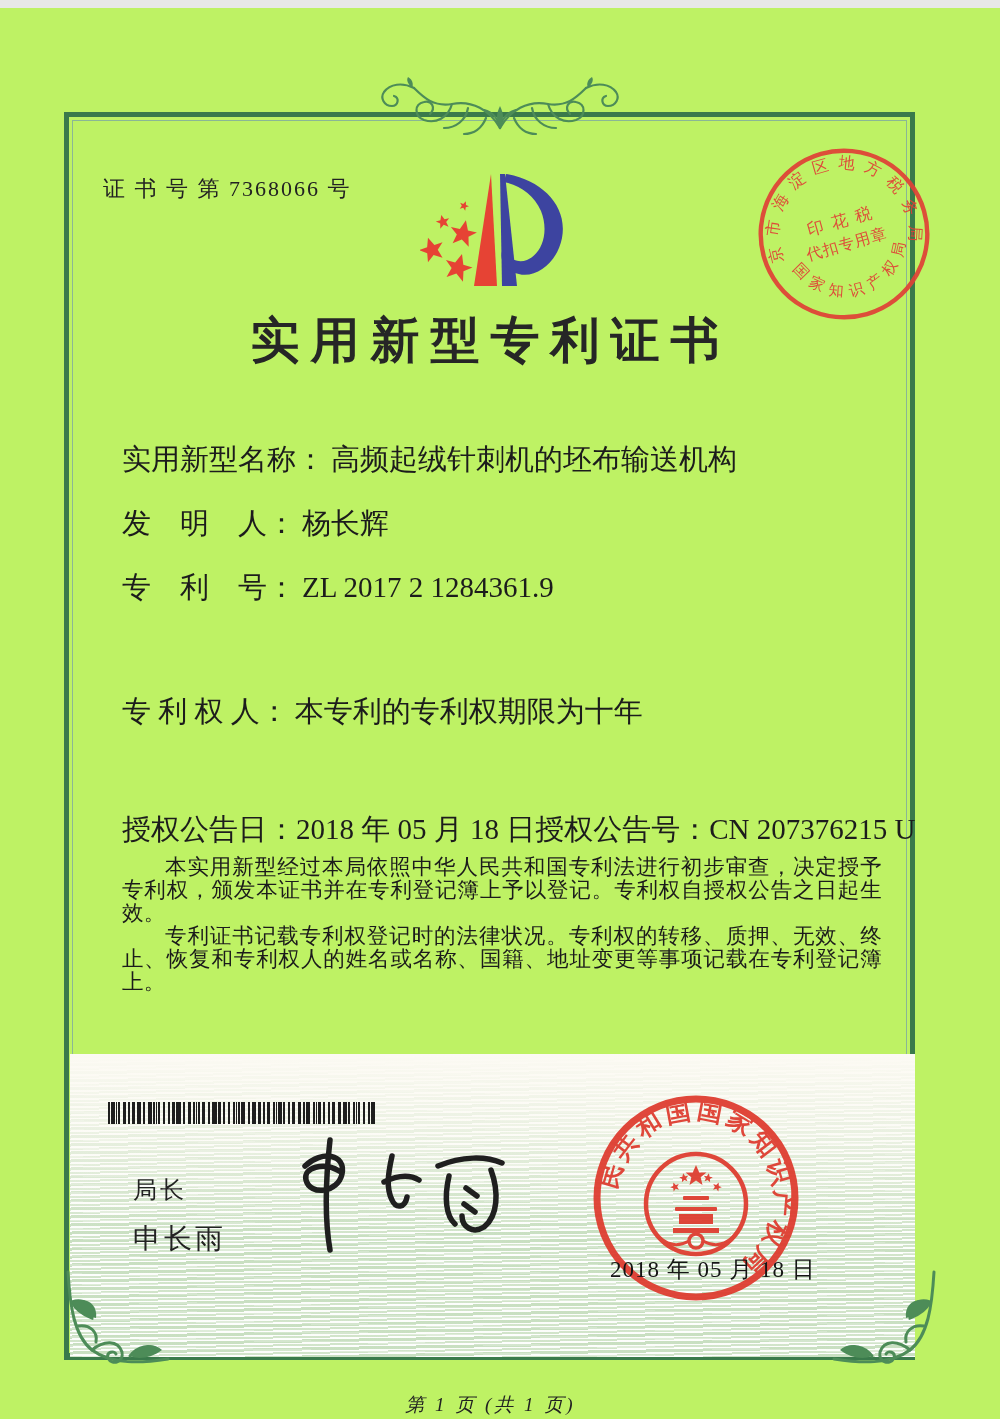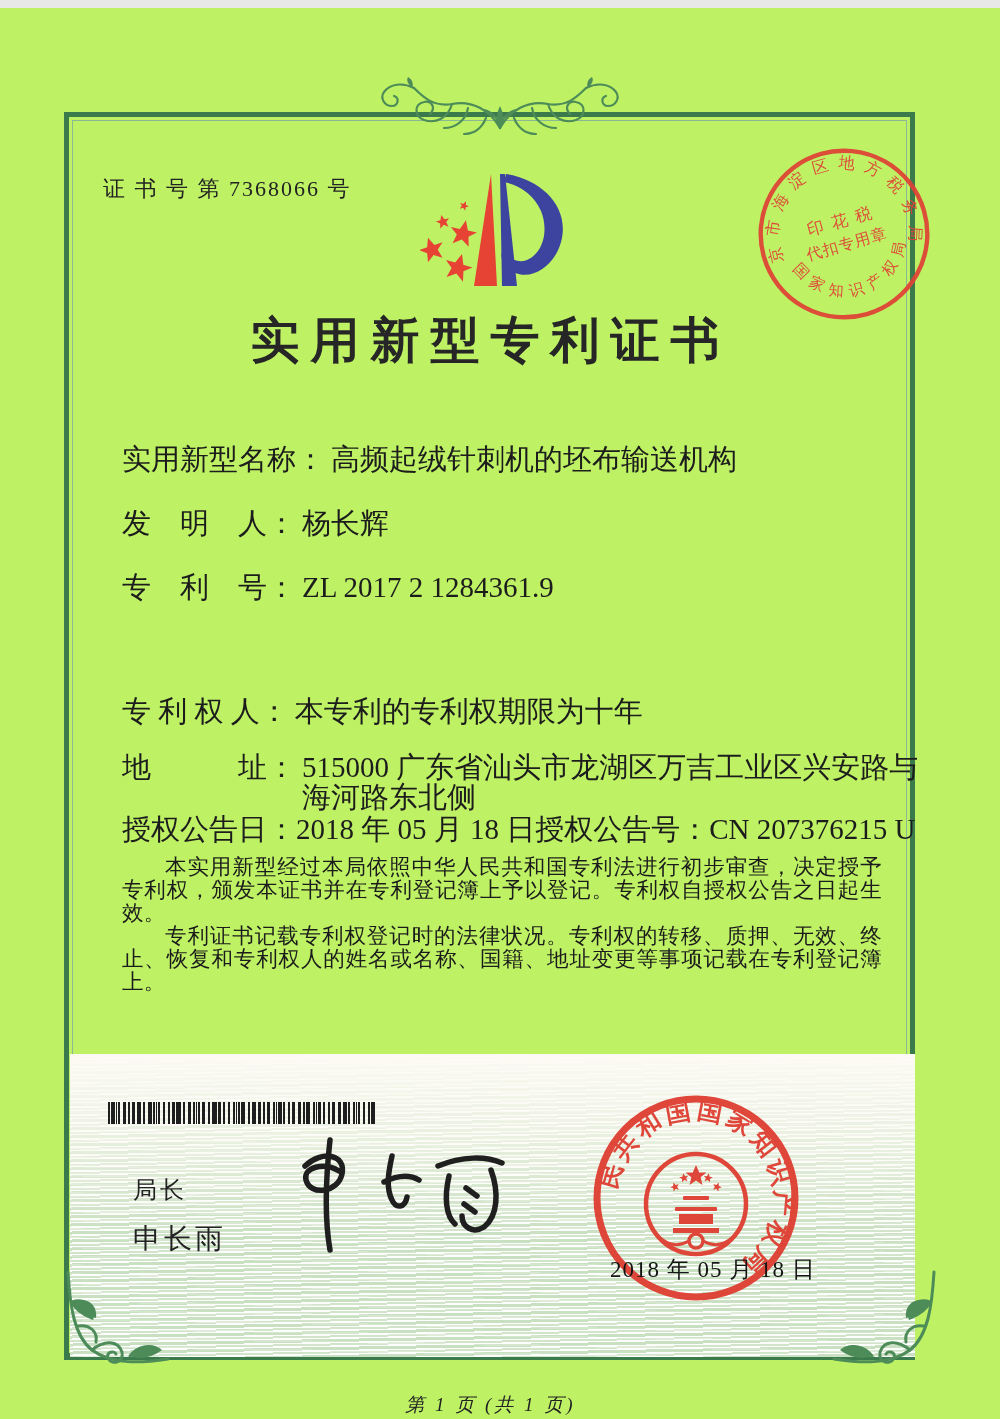--- a/index.html
+++ b/index.html
@@ -168,23 +168,20 @@
     <span class="flabel">实用新型名称：</span><span class="fvalue">高频起绒针刺机的坯布输送机构</span>
   </div>
   <div class="field" style="top:500px">
     <span class="flabel">发　明　人：</span><span class="fvalue">杨长辉</span>
   </div>
   <div class="field" style="top:564px">
     <span class="flabel">专　利　号：</span><span class="fvalue">ZL 2017 2 1284361.9</span>
   </div>
   <div class="field" style="top:688px">
     <span class="flabel">专 利 权 人：</span><span class="fvalue">本专利的专利权期限为十年</span>
-  </div>
-  <div class="field" style="top:744px">
-    <span class="flabel">地　　　址：</span><span class="fvalue wrap">515000 广东省汕头市龙湖区万吉工业区兴安路与海河路东北侧</span>
   </div>
   <div class="field" style="top:806px">
     <div class="grant-row">
       <span><span>授权公告日：</span><span>2018 年 05 月 18 日</span></span>
       <span><span>授权公告号：</span><span>CN 207376215 U</span></span>
     </div>
   </div>
 
   <div class="txt paras">
     <p>本实用新型经过本局依照中华人民共和国专利法进行初步审查，决定授予专利权，颁发本证书并在专利登记簿上予以登记。专利权自授权公告之日起生效。</p>

